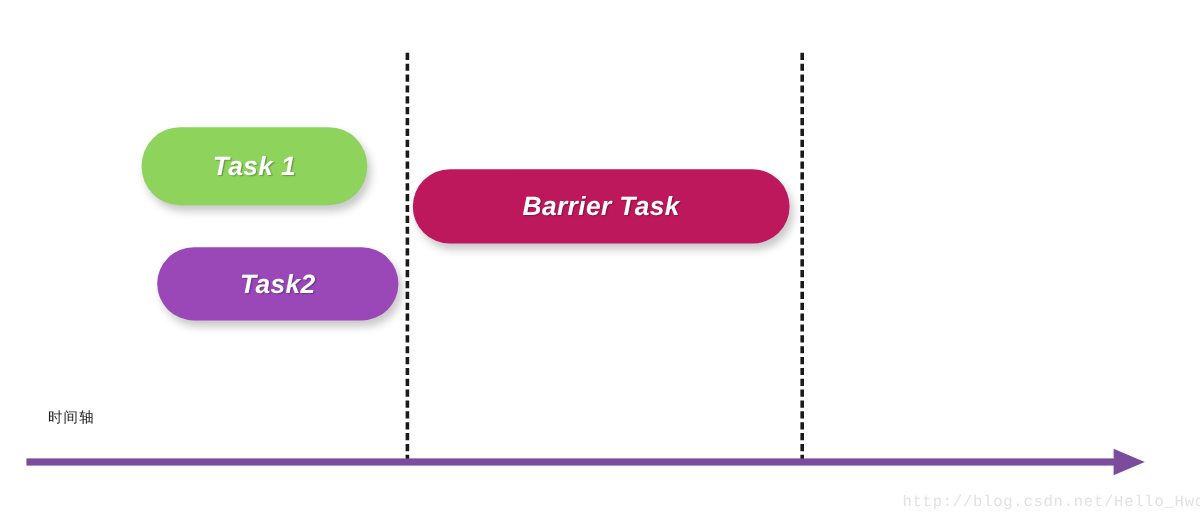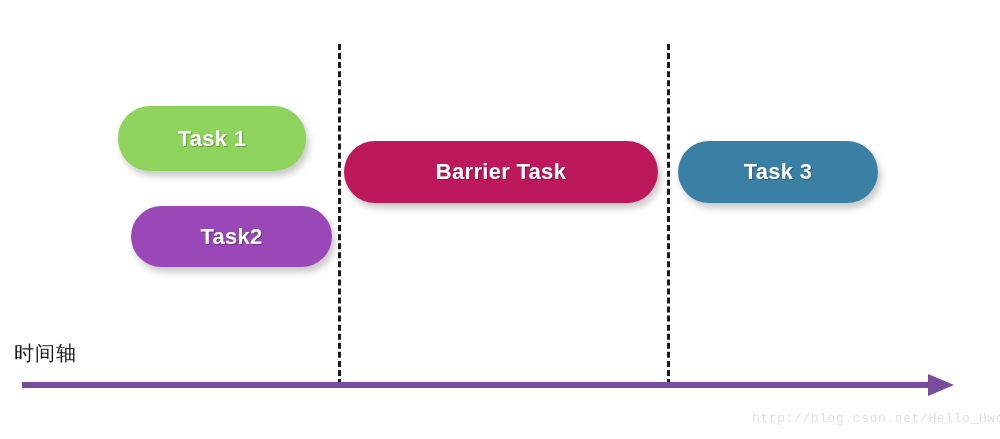--- a/index.html
+++ b/index.html
@@ -26,20 +26,21 @@
     border-radius: 32px;
     display: flex;
     align-items: center;
     justify-content: center;
     color: #ffffff;
     font-size: 22px;
     font-weight: bold;
     letter-spacing: 0.3px;
     box-shadow: 3px 5px 7px rgba(0,0,0,0.22);
     box-sizing: border-box;
+    font-style: italic;
   }
   .task-label {
     text-shadow: 1px 1px 1px rgba(0,0,0,0.28);
     white-space: nowrap;
   }
 
   #task1-block {
     left: 118px;
     top: 106px;
     width: 188px;
@@ -101,23 +102,23 @@
     left: 906px;
     top: -5px;
     width: 0;
     height: 0;
     border-top: 11px solid transparent;
     border-bottom: 11px solid transparent;
     border-left: 26px solid #7B4B9E;
   }
   #timeline-label {
     position: absolute;
-    left: 14px;
+    left: 40px;
     top: 340px;
-    font-size: 20px;
+    font-size: 12px;
     color: #1a1a1a;
     letter-spacing: 1px;
     white-space: nowrap;
   }
 
   
   #watermark {
     position: absolute;
     left: 752px;
     top: 411px;
@@ -138,23 +139,20 @@
   </div>
 
   <div class="task-block" id="task2-block">
     <span class="task-label">Task2</span>
   </div>
 
   <div class="task-block" id="barrier-block">
     <span class="task-label">Barrier Task</span>
   </div>
 
-  <div class="task-block" id="task3-block">
-    <span class="task-label">Task 3</span>
-  </div>
 
   <div class="barrier-line" id="barrier-line-start"></div>
   <div class="barrier-line" id="barrier-line-end"></div>
 
   <div id="timeline-label">时间轴</div>
 
   <div id="timeline-axis">
     <div id="timeline-line"></div>
     <div id="timeline-arrowhead"></div>
   </div>

